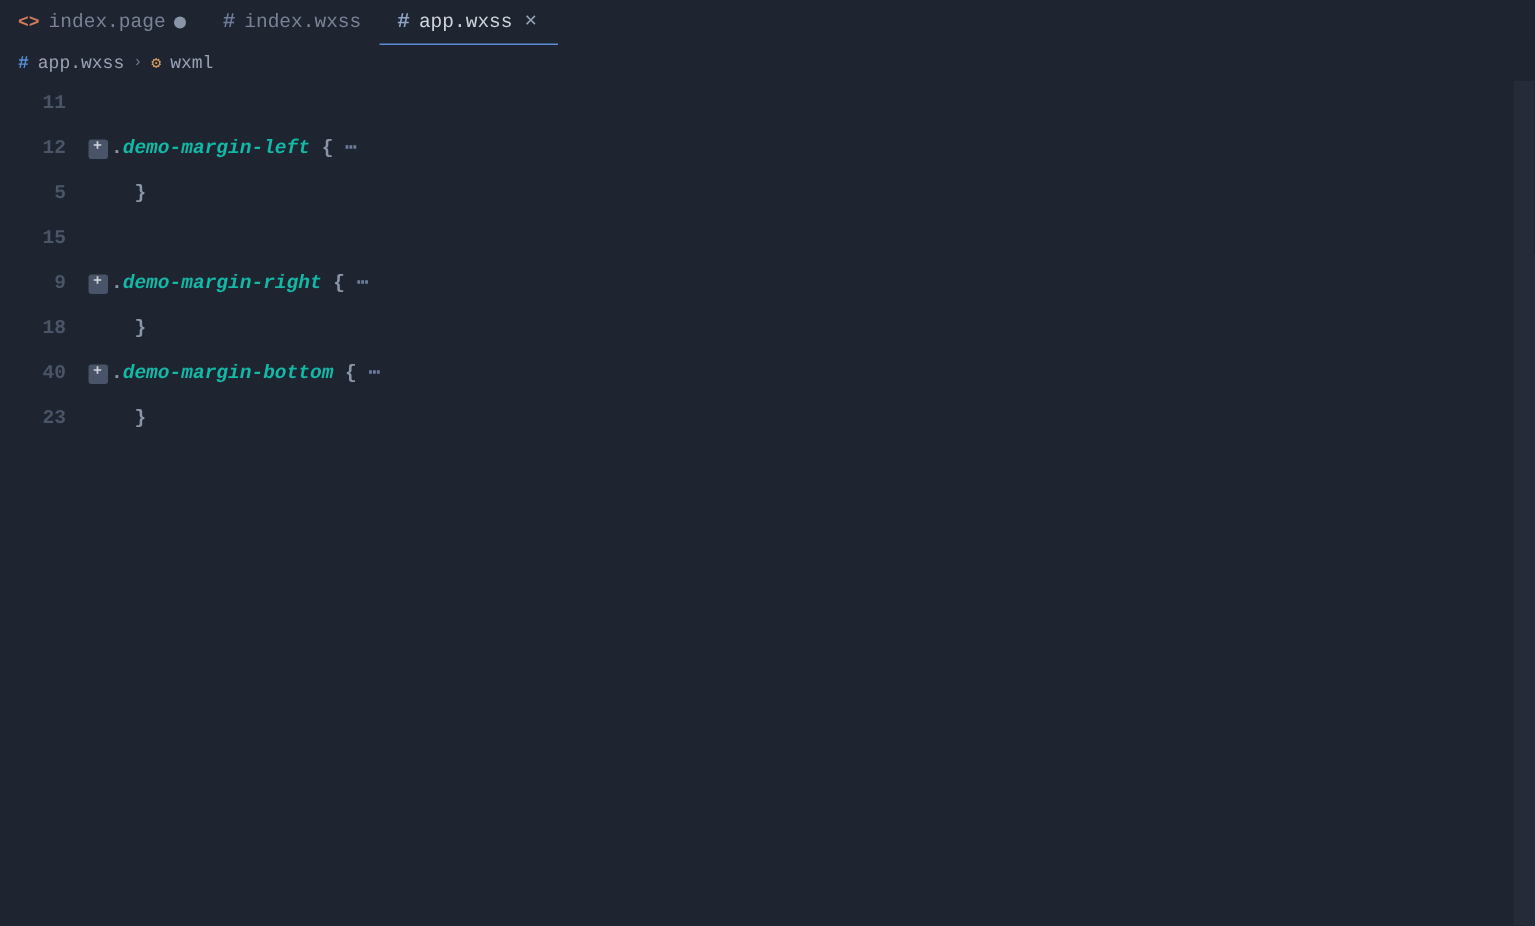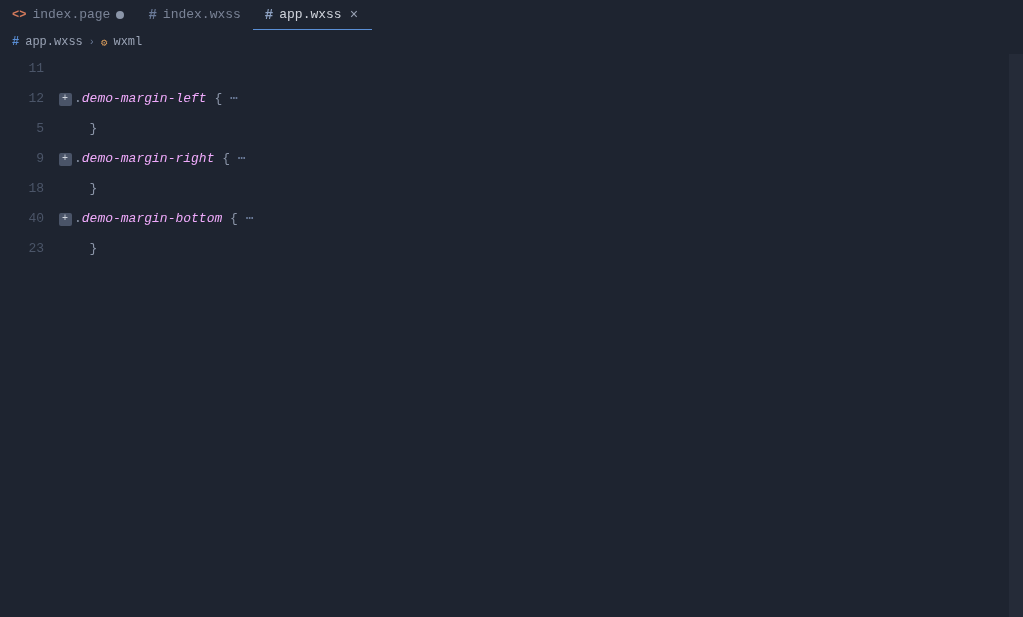--- a/index.html
+++ b/index.html
@@ -54,35 +54,36 @@
     .editor-area {
       flex: 1;
       display: flex;
       position: relative;
       overflow: hidden;
     }
     .line {
       height: 30px;
       line-height: 30px;
       display: flex;
+      font-weight: bold;
     }
     .line-num { width: 56px; text-align: right; padding-right: 12px; color: #4b5568; }
     .fold-col { width: 18px; display: flex; align-items: center; justify-content: center; }
     .fold-btn {
       width: 13px; height: 13px;
       background: #4a5468;
       border-radius: 2px;
       display: flex; align-items: center; justify-content: center;
       font-size: 10px; color: #d0d4dc;
       cursor: pointer;
       line-height: 1;
     }
     .code-text { flex: 1; white-space: pre; font-style: italic; }
     .tok-punct { color: #8b95a8; font-style: normal; }
-    .tok-selector { color: #f0abfc; }
+    .tok-selector { color: #14b8a6; }
     .tok-fold-dots { color: #6b7b99; font-style: normal; }
     .scrollbar-right {
       position: absolute;
       right: 0; top: 0; bottom: 0;
       width: 14px;
       background: #252b38;
     }
   </style>
 </head>
 <body>
@@ -125,20 +126,25 @@
           <div class="fold-btn">+</div>
         </div>
         <div class="code-text"><span class="tok-punct">.</span><span class="tok-selector">demo-margin-left</span><span class="tok-punct"> {</span><span class="tok-fold-dots"> ⋯</span></div>
       </div>
       <div class="line">
         <div class="line-num">5</div>
         <div class="fold-col"></div>
         <div class="code-text"><span class="tok-punct">  }</span></div>
       </div>
       <div class="line">
+        <div class="line-num">15</div>
+        <div class="fold-col"></div>
+        <div class="code-text"></div>
+      </div>
+      <div class="line">
         <div class="line-num">9</div>
         <div class="fold-col">
           <div class="fold-btn">+</div>
         </div>
         <div class="code-text"><span class="tok-punct">.</span><span class="tok-selector">demo-margin-right</span><span class="tok-punct"> {</span><span class="tok-fold-dots"> ⋯</span></div>
       </div>
       <div class="line">
         <div class="line-num">18</div>
         <div class="fold-col"></div>
         <div class="code-text"><span class="tok-punct">  }</span></div>

